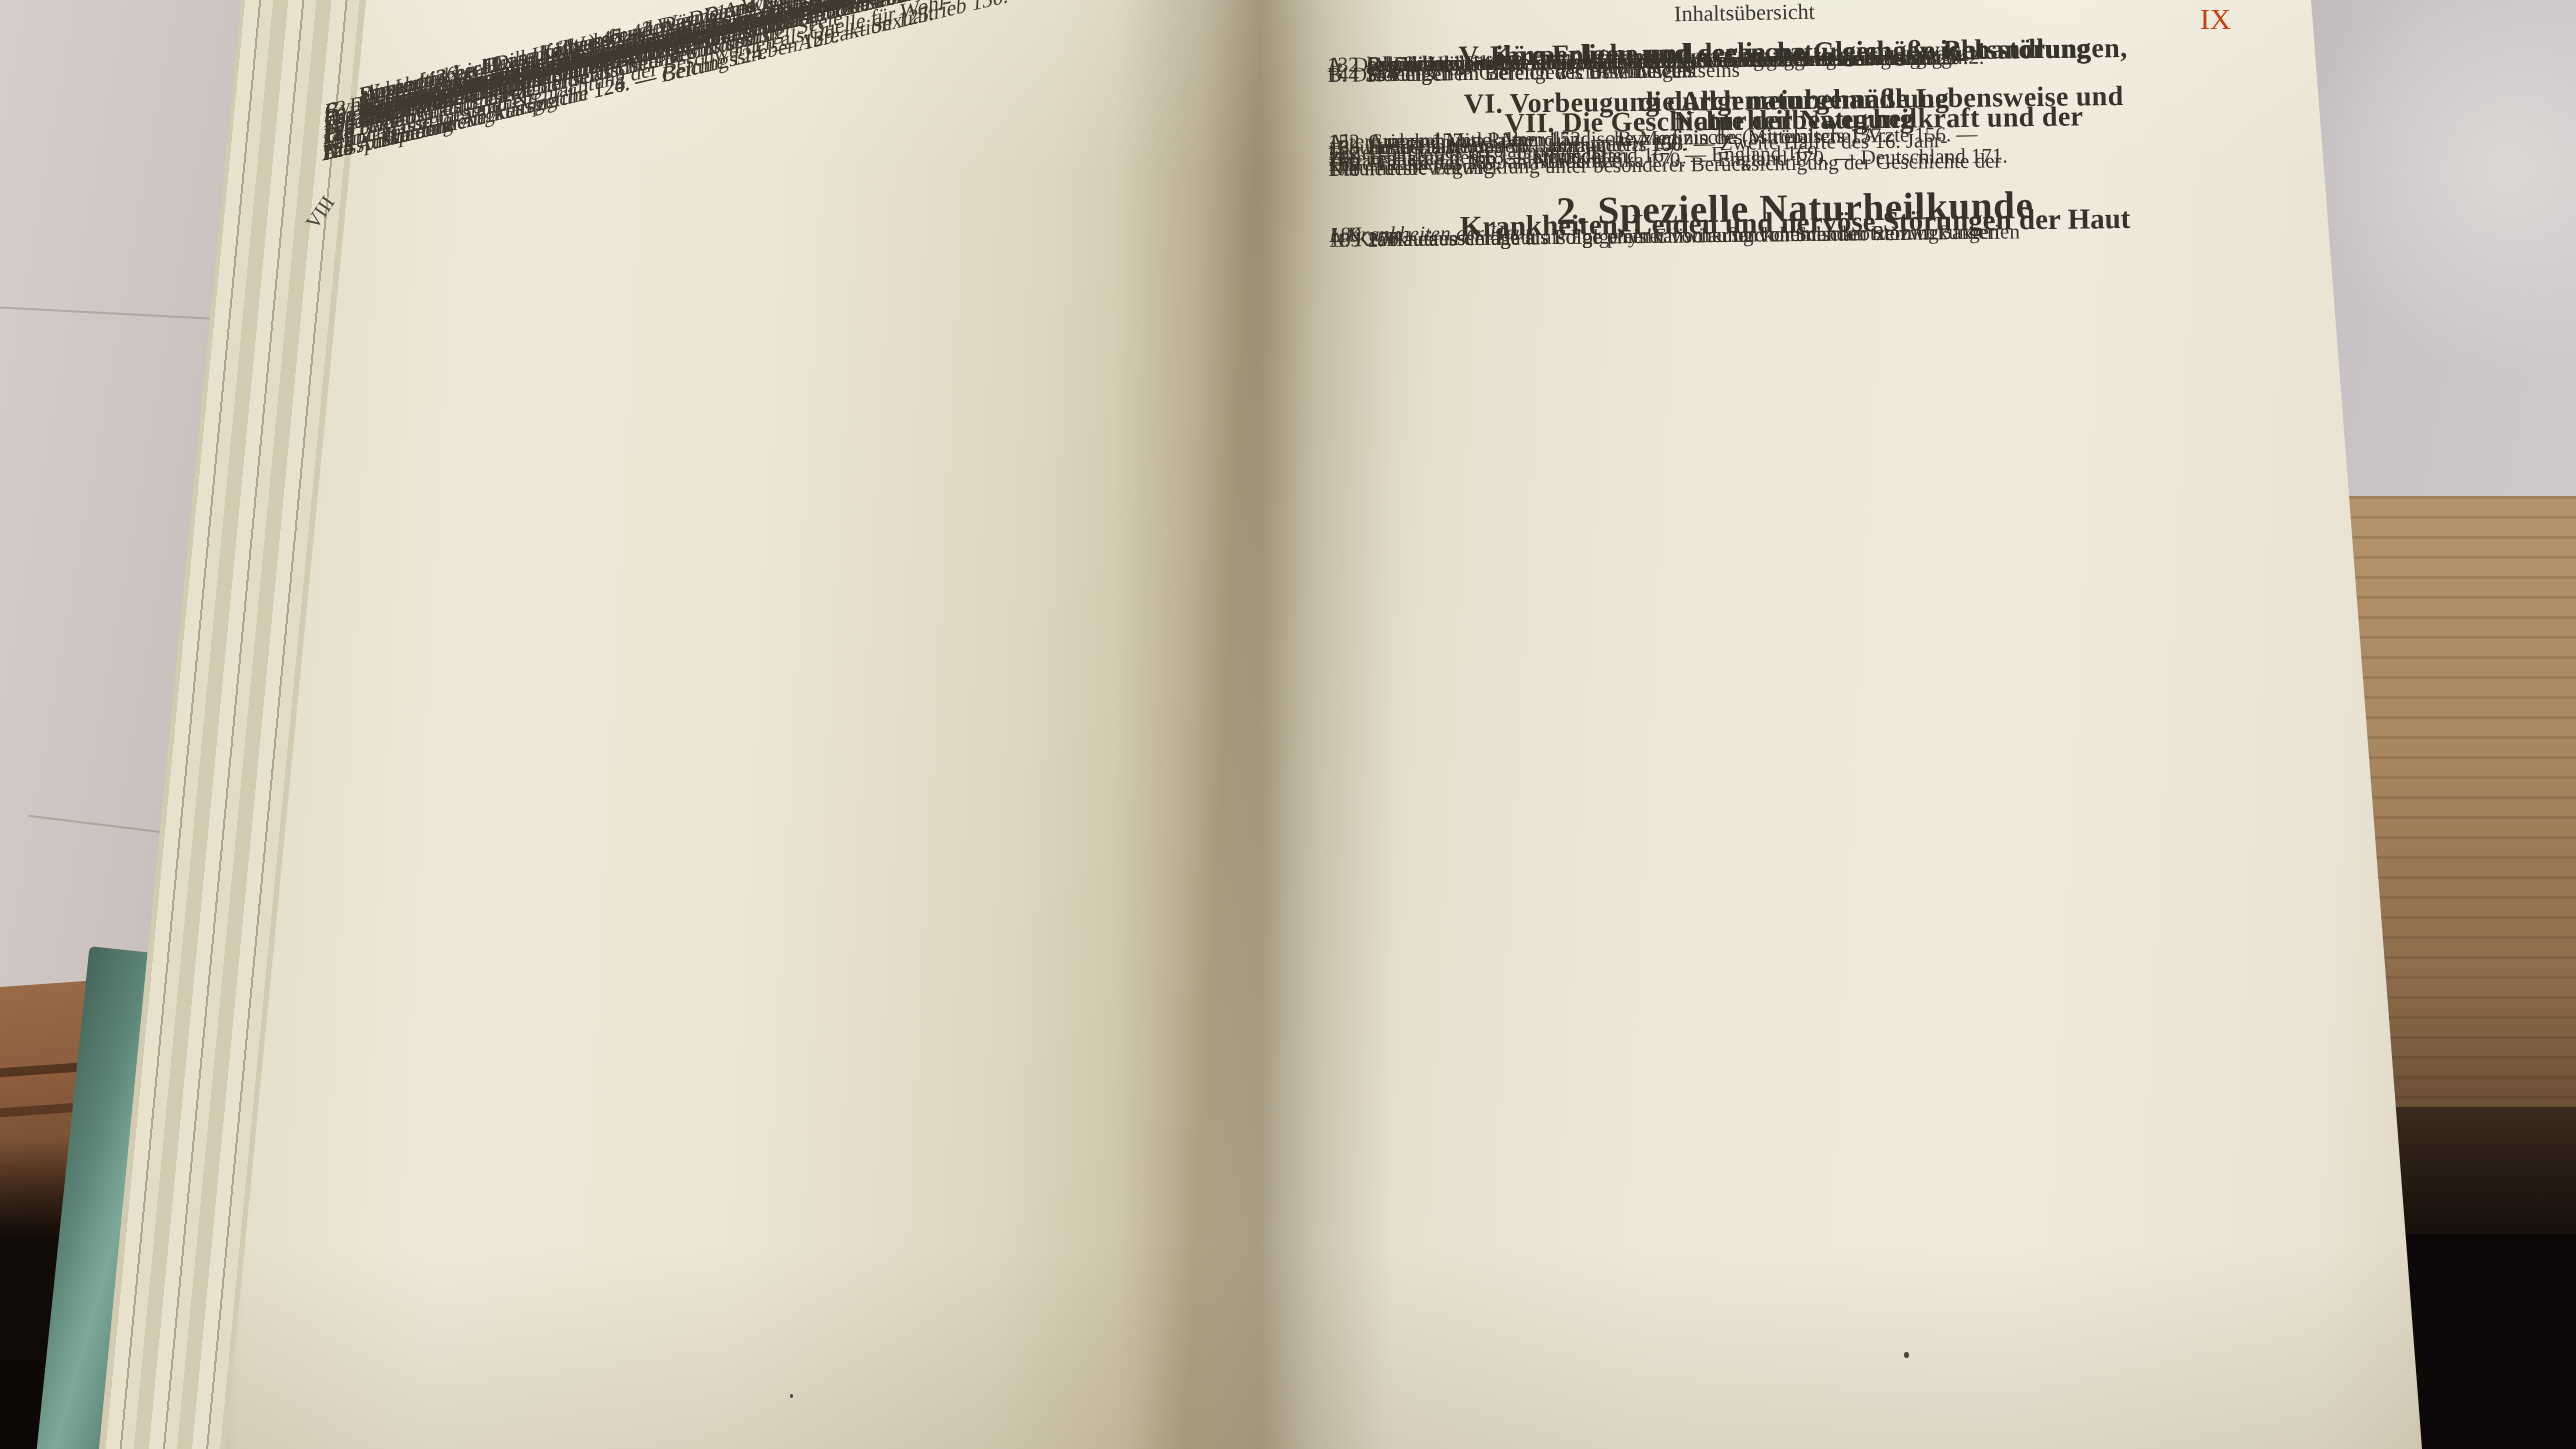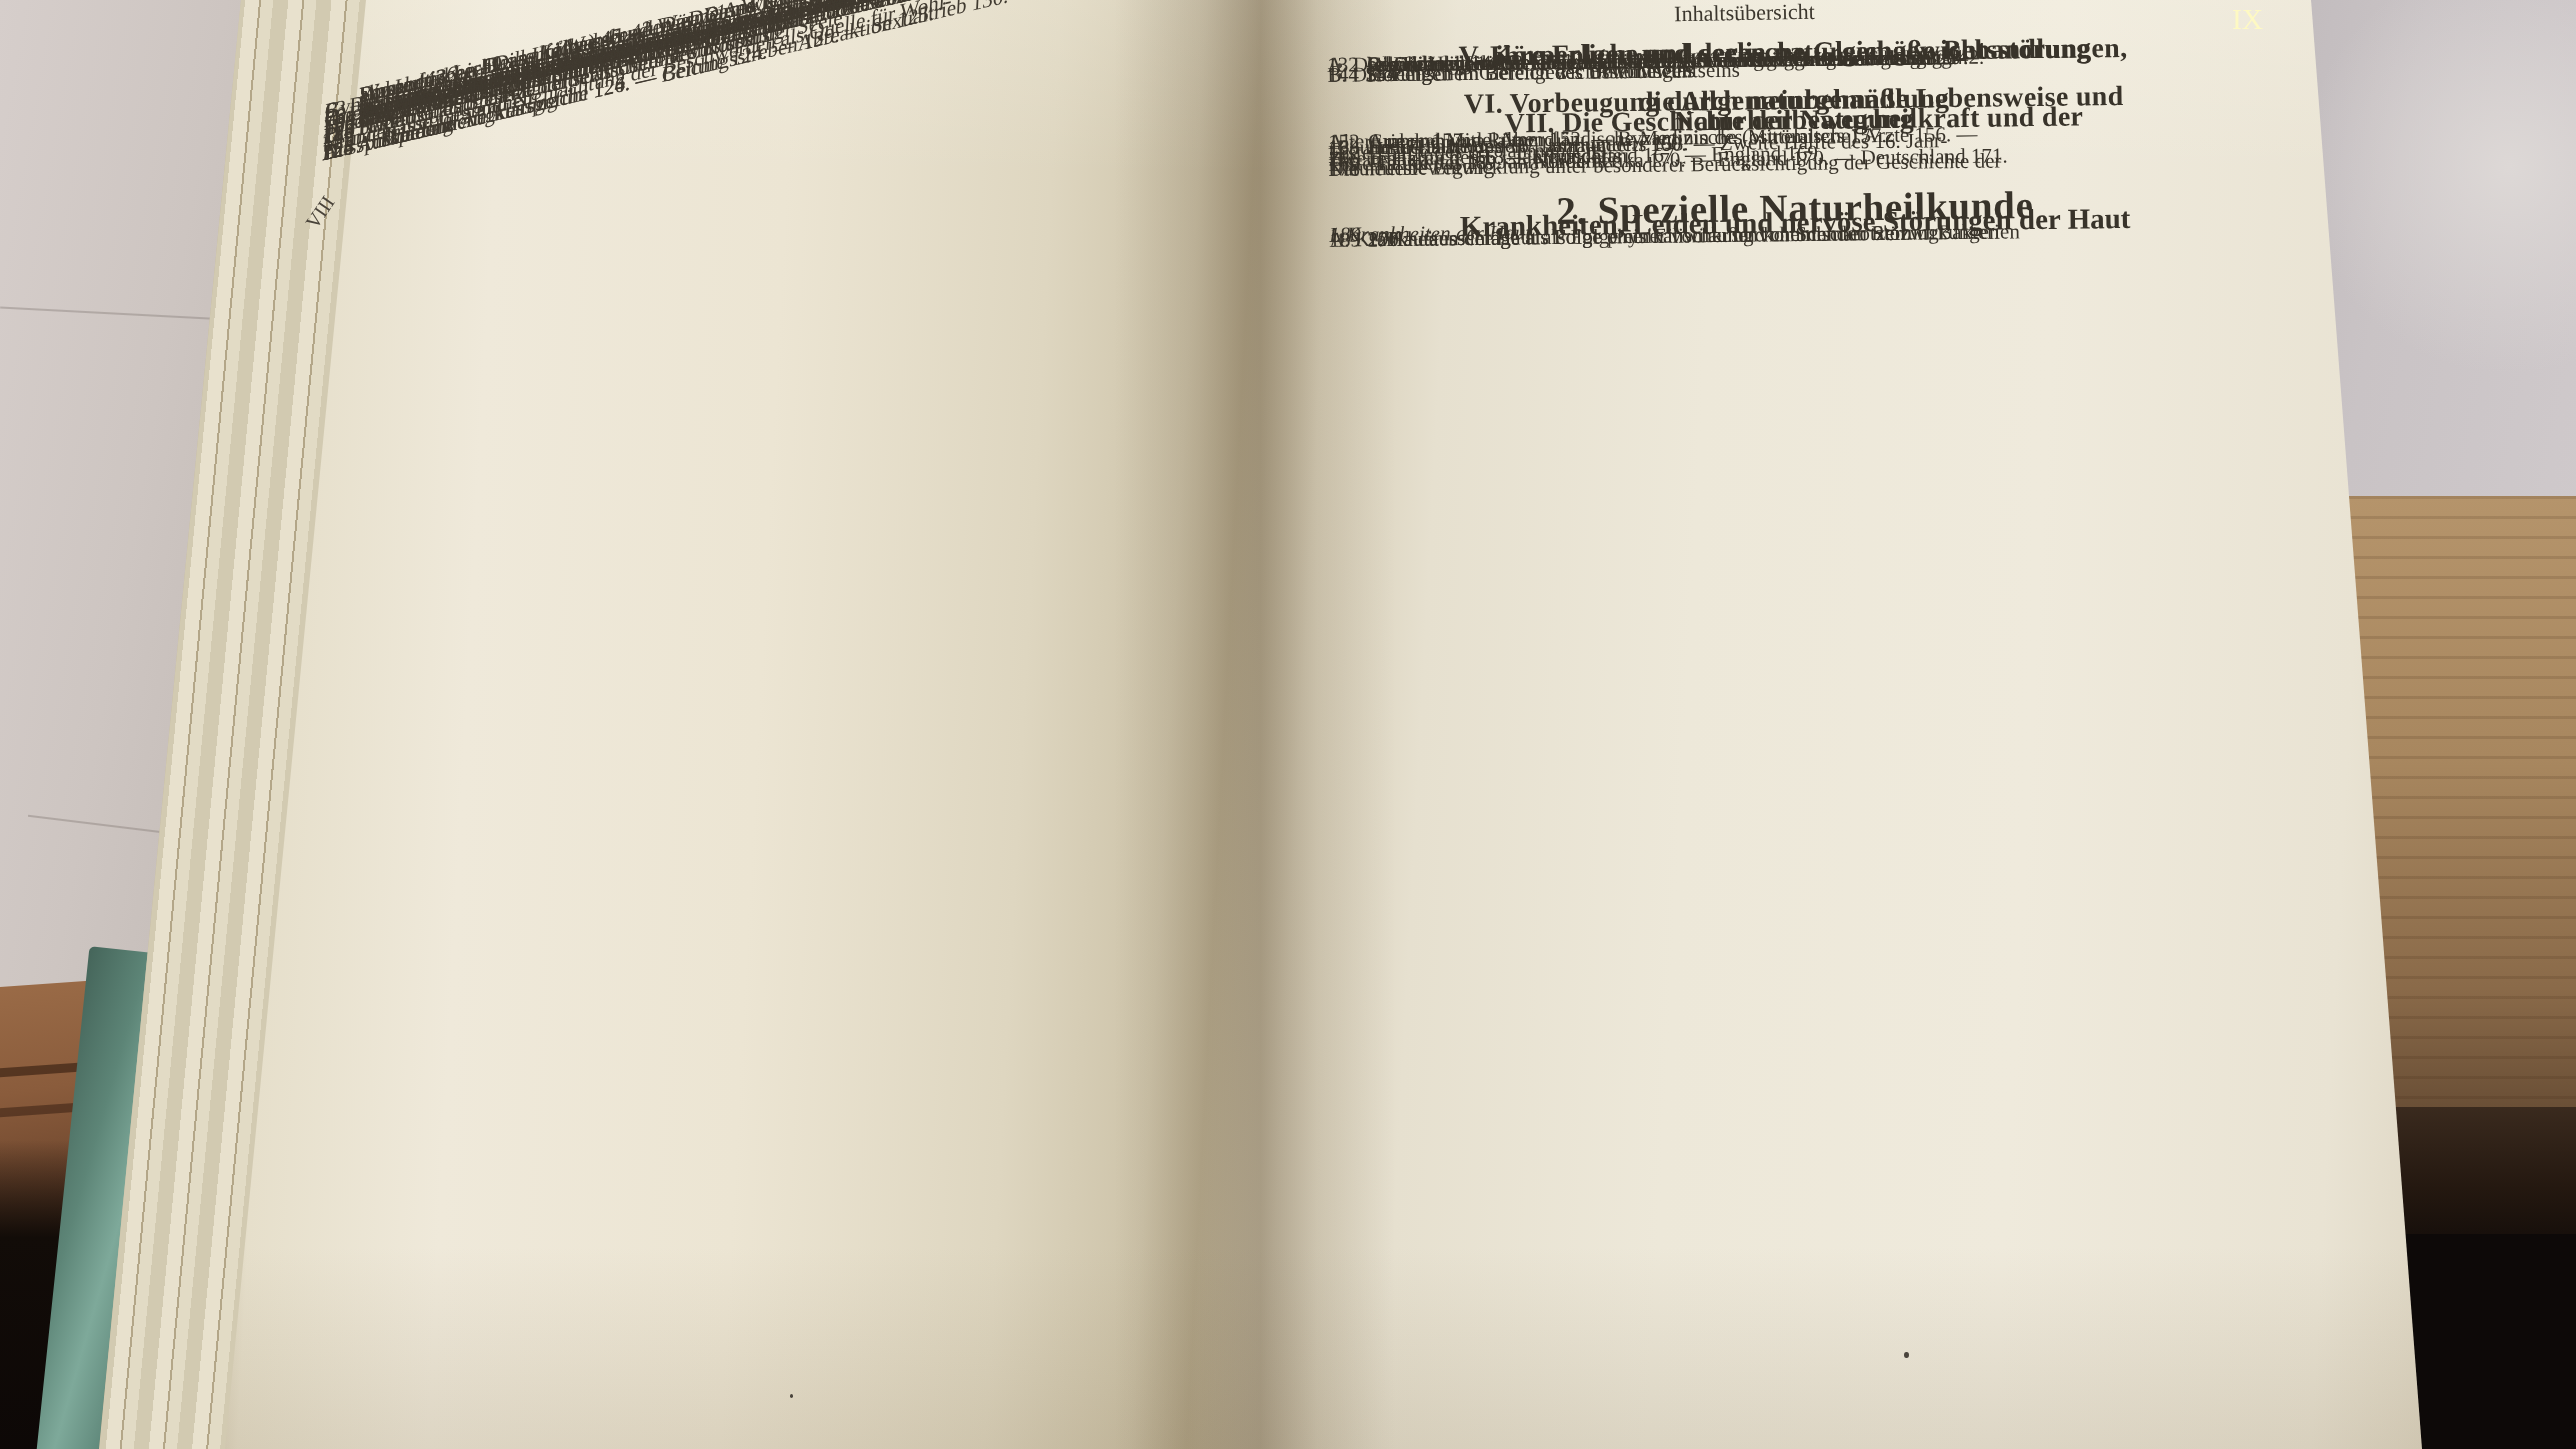--- a/index.html
+++ b/index.html
@@ -72,21 +72,21 @@
   .right-text .r-subchapter{justify-content:center;font-weight:bold;font-size:29px;line-height:36px;}
   .right-text .r-entry_italic{font-style:italic;}
   .right-text .r-entry_ind{padding-left:38px;}
   .right-text .r-desc{padding-left:40px;}
   .right-text .g-xs{margin-top:5.4px;}
   .right-text .g-sm{margin-top:10.7px;}
   .right-text .g-md{margin-top:20px;}
   .right-text .g-lg{margin-top:27px;}
   .right-text .g-xl{margin-top:35px;}
   .running-head{left:1637px;top:0px;width:215px;text-align:center;font-size:22px;color:#3c372e;transform:rotate(-1deg);}
-  .folio-right{left:2200px;top:2.7px;font-size:29.5px;color:#fef9c3;margin-left:32px;}
+  .folio-right{left:2200px;top:2.7px;font-size:29.5px;color:#c2410c;}
 </style>
 </head>
 <body>
 
 <div class="stage">
 
   <div class="bg-base"></div>
   <div class="bg-left-light">
     <div class="scratch1"></div>
     <div class="scratch2"></div>

